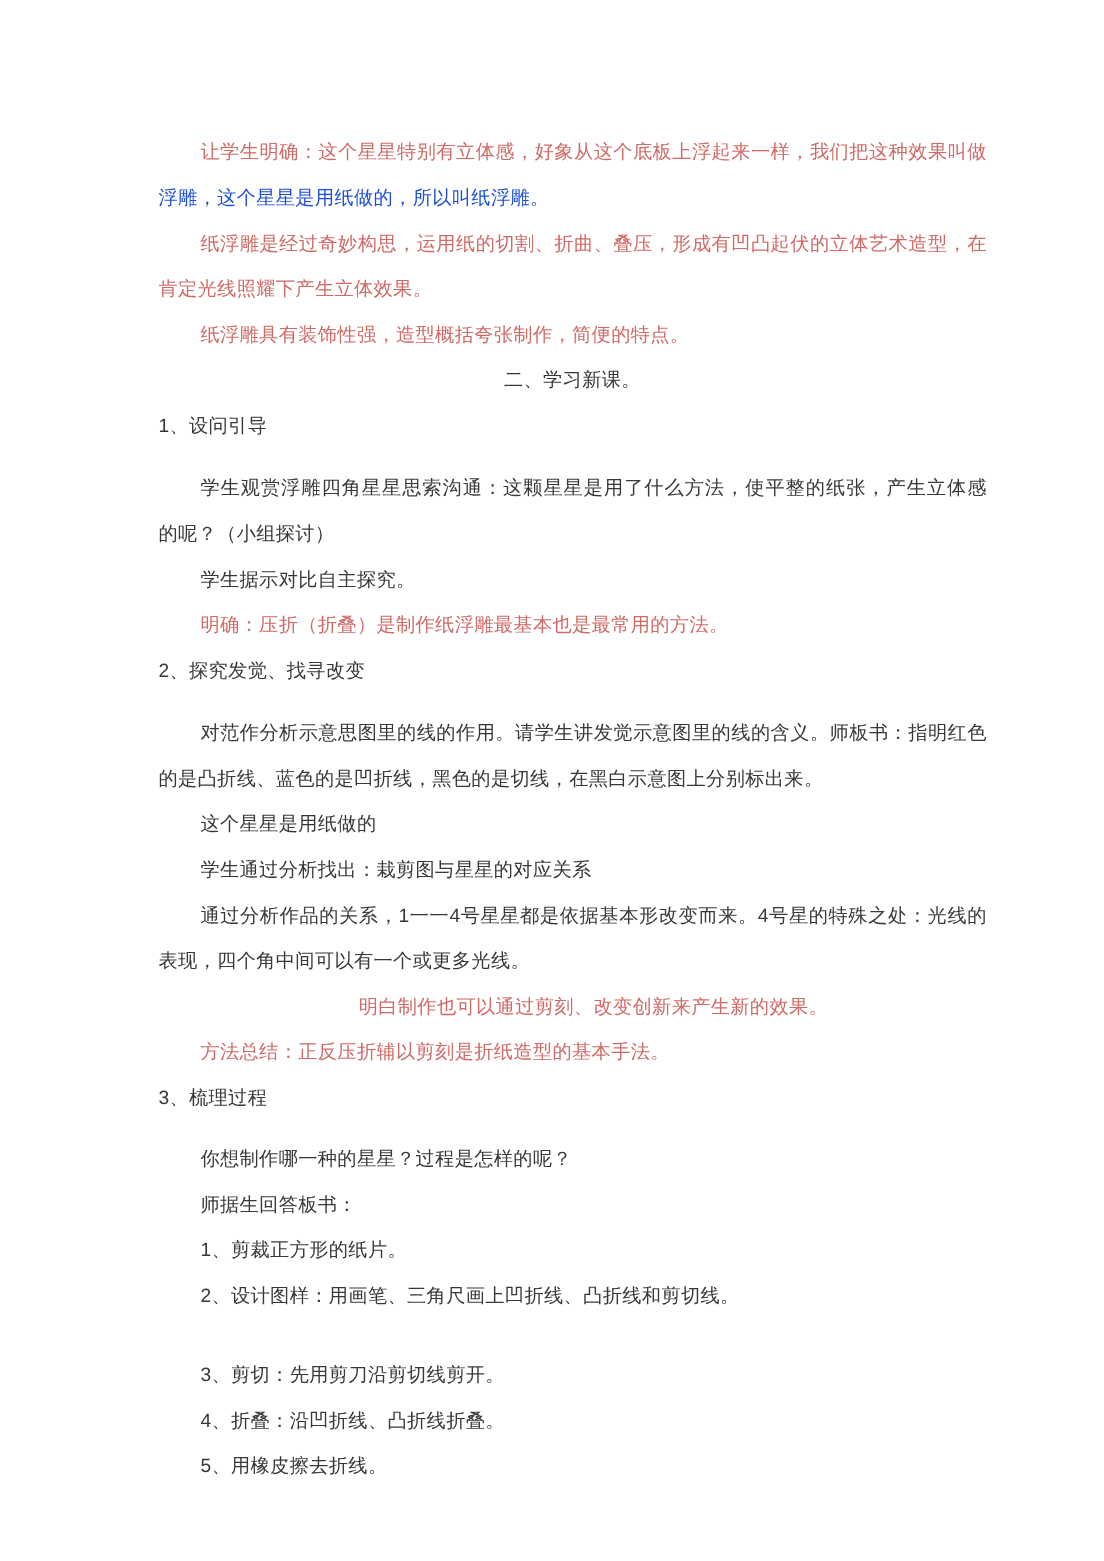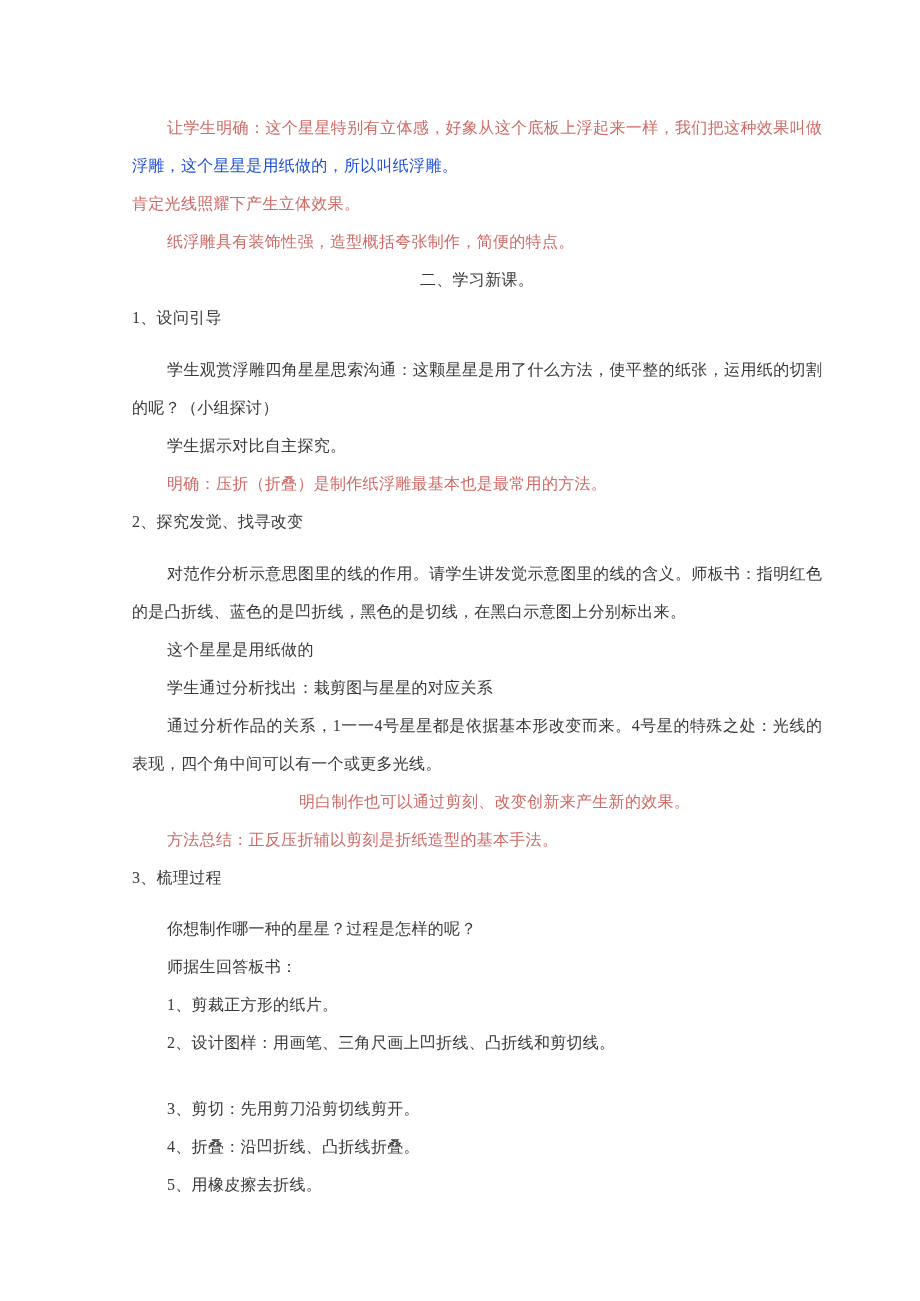--- a/index.html
+++ b/index.html
@@ -6,21 +6,21 @@
     margin: 0;
     padding: 0;
     background: #ffffff;
   }
   .page {
     position: relative;
     width: 920px;
     height: 1301px;
     background: #ffffff;
     overflow: hidden;
-    font-family: Liberation Serif, serif;
+    font-family: Liberation Sans, sans-serif;
   }
   .content {
     position: absolute;
     left: 132px;
     top: 109px;
     width: 690px;
   }
   .line {
     height: 38px;
     line-height: 38px;
@@ -38,25 +38,26 @@
     padding-left: 35px;
   }
 </style>
 </head>
 <body>
 
 <div class="page">
   <div class="content" id="doc-content">
       <div class="line indent full" style="color: rgb(207, 106, 102);">让学生明确：这个星星特别有立体感，好象从这个底板上浮起来一样，我们把这种效果叫做</div>
       <div class="line" style="color: #1d4ed8;">浮雕，这个星星是用纸做的，所以叫纸浮雕。</div>
+      <div class="line indent full" style="color: rgb(207, 106, 102);">纸浮雕是经过奇妙构思，运用纸的切割、折曲、叠压，形成有凹凸起伏的立体艺术造型，在</div>
       <div class="line" style="color: rgb(207, 106, 102);">肯定光线照耀下产生立体效果。</div>
       <div class="line indent" style="color: rgb(207, 106, 102);">纸浮雕具有装饰性强，造型概括夸张制作，简便的特点。</div>
       <div class="line" style="color: rgb(56, 56, 56); text-align: center;">二、学习新课。</div>
       <div class="line" style="color: rgb(56, 56, 56);">1、设问引导</div>
-      <div class="line indent full" style="color: rgb(56, 56, 56); margin-top: 14px;">学生观赏浮雕四角星星思索沟通：这颗星星是用了什么方法，使平整的纸张，运用纸的切割</div>
+      <div class="line indent full" style="color: rgb(56, 56, 56); margin-top: 14px;">学生观赏浮雕四角星星思索沟通：这颗星星是用了什么方法，使平整的纸张，产生立体感</div>
       <div class="line" style="color: rgb(56, 56, 56);">的呢？（小组探讨）</div>
       <div class="line indent" style="color: rgb(56, 56, 56);">学生据示对比自主探究。</div>
       <div class="line indent" style="color: rgb(207, 106, 102);">明确：压折（折叠）是制作纸浮雕最基本也是最常用的方法。</div>
       <div class="line" style="color: rgb(56, 56, 56);">2、探究发觉、找寻改变</div>
       <div class="line indent full" style="color: rgb(56, 56, 56); margin-top: 14px;">对范作分析示意思图里的线的作用。请学生讲发觉示意图里的线的含义。师板书：指明红色</div>
       <div class="line" style="color: rgb(56, 56, 56);">的是凸折线、蓝色的是凹折线，黑色的是切线，在黑白示意图上分别标出来。</div>
       <div class="line indent" style="color: rgb(56, 56, 56);">这个星星是用纸做的</div>
       <div class="line indent" style="color: rgb(56, 56, 56);">学生通过分析找出：栽剪图与星星的对应关系</div>
       <div class="line indent full" style="color: rgb(56, 56, 56);">通过分析作品的关系，1一一4号星星都是依据基本形改变而来。4号星的特殊之处：光线的</div>
       <div class="line" style="color: rgb(56, 56, 56);">表现，四个角中间可以有一个或更多光线。</div>

